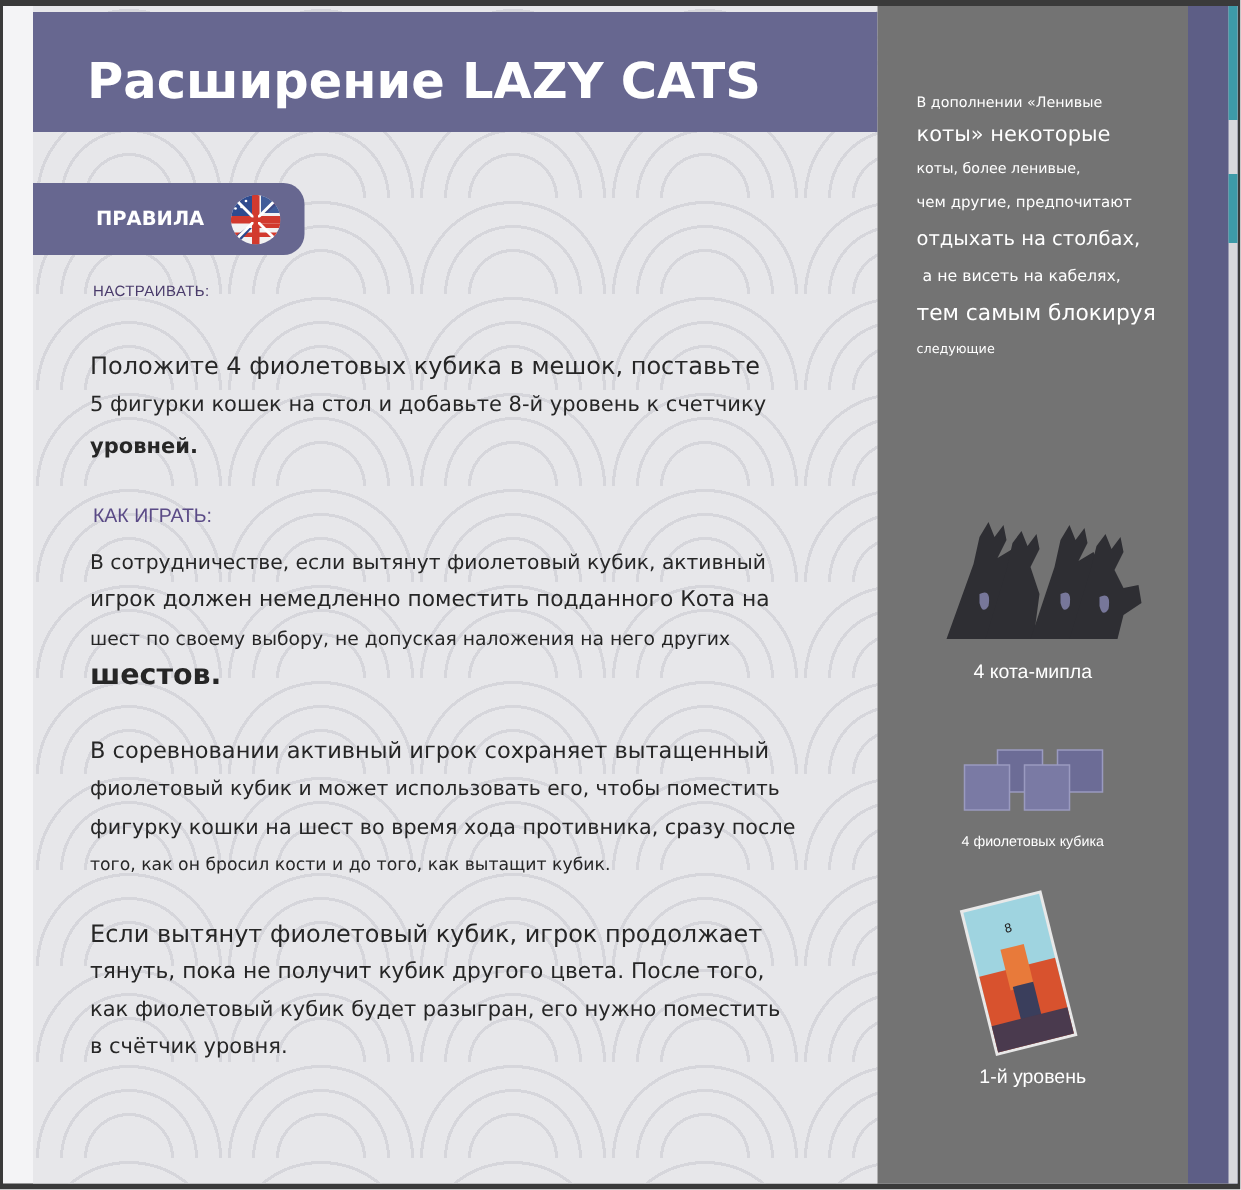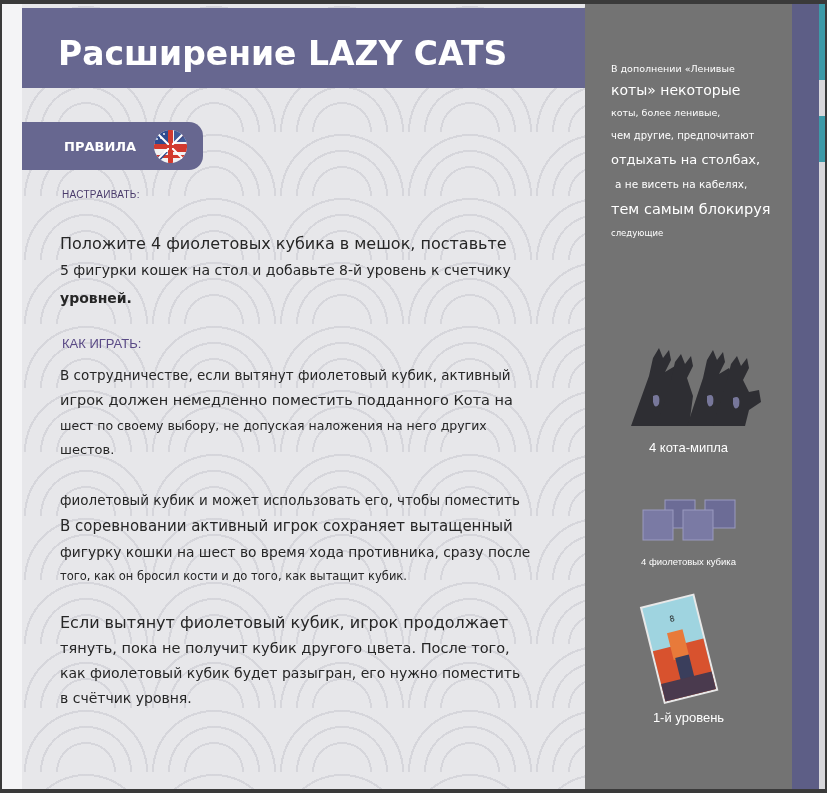--- a/index.html
+++ b/index.html
@@ -55,21 +55,21 @@
     .s3 { font-size: 14px; line-height: 30px; font-weight: bold; }
 
     .howto-heading {
       position: absolute; left: 40px; top: 332px;
       font-size: 13px; color: #5a4a86;
     }
     .p1 { position: absolute; left: 38px; top: 359px; width: 530px; color: #262626; font-family: "DejaVu Sans", sans-serif; }
     .p1 .a { font-size: 13.5px; line-height: 24px; }
     .p1 .b { font-size: 14.5px; line-height: 27px; }
     .p1 .c { font-size: 12.5px; line-height: 24px; }
-    .p1 .d { font-size: 13px; line-height: 24px; }
+    .p1 .d { font-size: 19px; line-height: 24px; font-weight: bold; }
 
     .p2 { position: absolute; left: 38px; top: 483px; width: 530px; color: #262626; font-family: "DejaVu Sans", sans-serif; }
     .p2 .a { font-size: 15px; line-height: 26px; }
     .p2 .b { font-size: 13.5px; line-height: 26px; }
     .p2 .c { font-size: 13.8px; line-height: 26px; }
     .p2 .d { font-size: 11.5px; line-height: 22px; }
 
     .p3 { position: absolute; left: 38px; top: 606px; width: 530px; color: #262626; font-family: "DejaVu Sans", sans-serif; }
     .p3 .a { font-size: 16px; line-height: 26px; }
     .p3 .b { font-size: 14.5px; line-height: 25px; }
@@ -156,22 +156,22 @@
   <div class="howto-heading">КАК ИГРАТЬ:</div>
 
   <div class="p1">
     <span class="line a">В сотрудничестве, если вытянут фиолетовый кубик, активный</span>
     <span class="line b">игрок должен немедленно поместить подданного Кота на</span>
     <span class="line c">шест по своему выбору, не допуская наложения на него других</span>
     <span class="line d">шестов.</span>
   </div>
 
   <div class="p2">
+    <span class="line a">В соревновании активный игрок сохраняет вытащенный</span>
     <span class="line b">фиолетовый кубик и может использовать его, чтобы поместить</span>
-    <span class="line a">В соревновании активный игрок сохраняет вытащенный</span>
     <span class="line c">фигурку кошки на шест во время хода противника, сразу после</span>
     <span class="line d">того, как он бросил кости и до того, как вытащит кубик.</span>
   </div>
 
   <div class="p3">
     <span class="line a">Если вытянут фиолетовый кубик, игрок продолжает</span>
     <span class="line b">тянуть, пока не получит кубик другого цвета. После того,</span>
     <span class="line c">как фиолетовый кубик будет разыгран, его нужно поместить</span>
     <span class="line d">в счётчик уровня.</span>
   </div>

